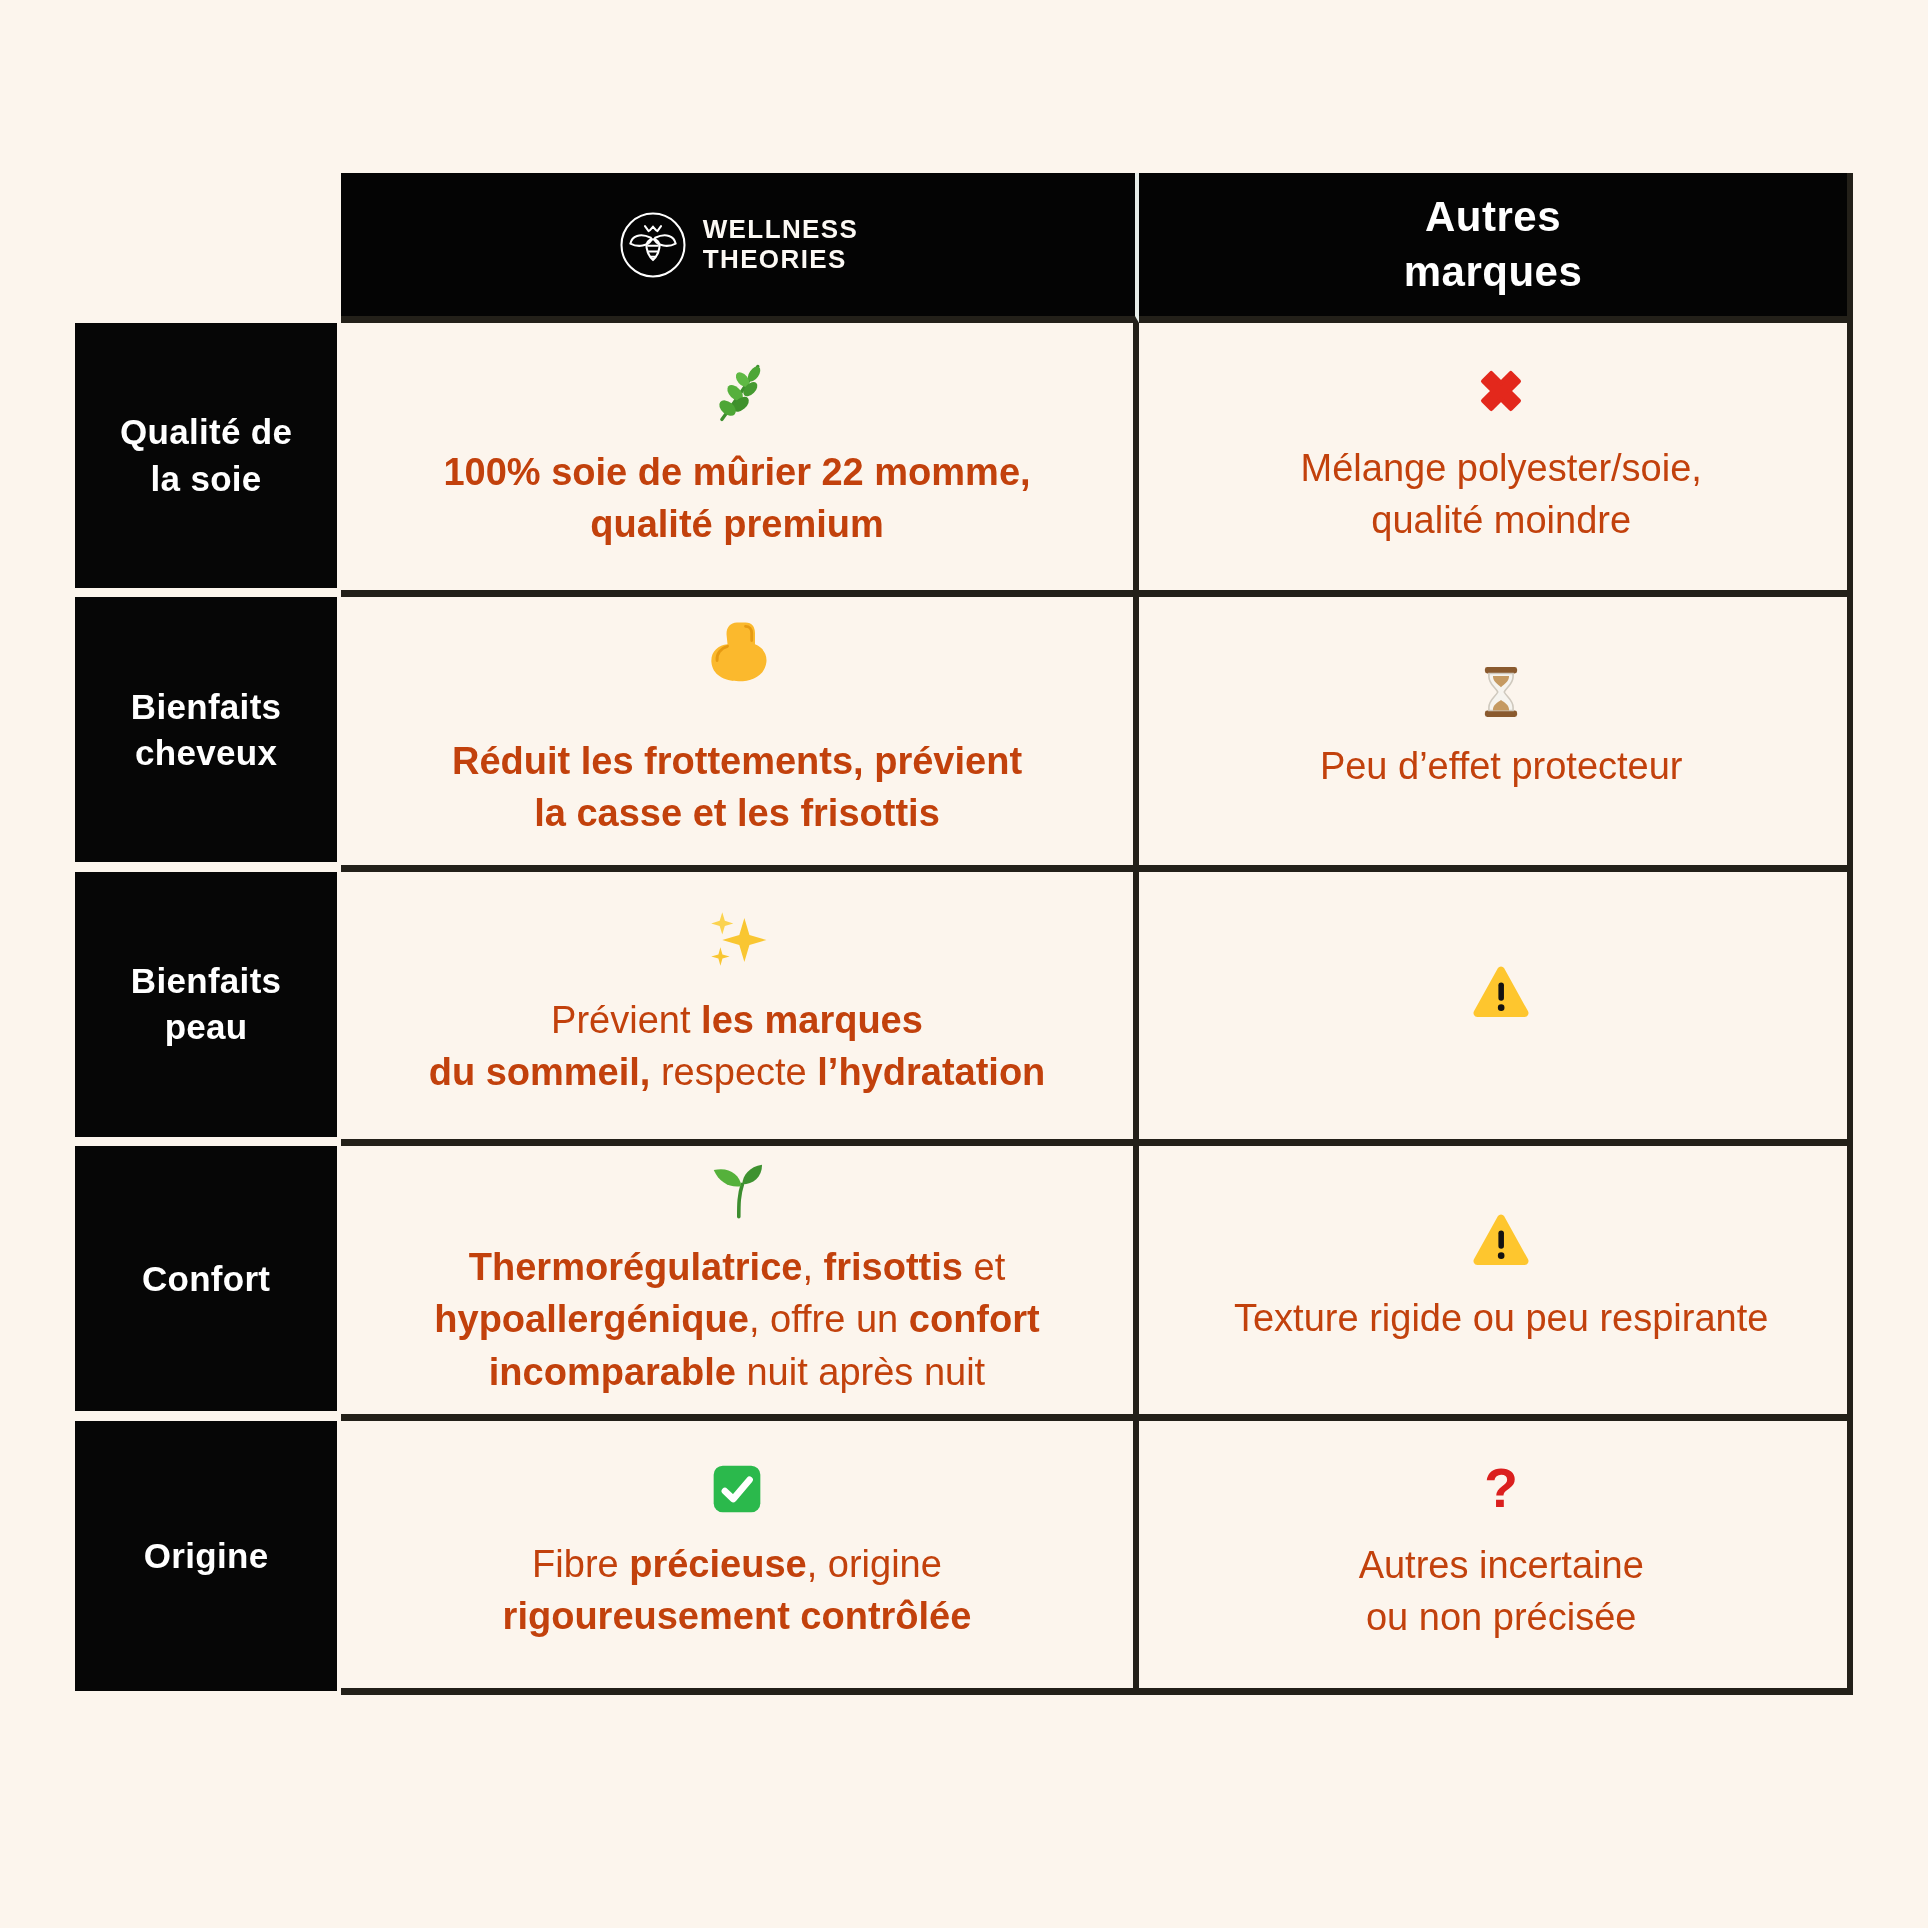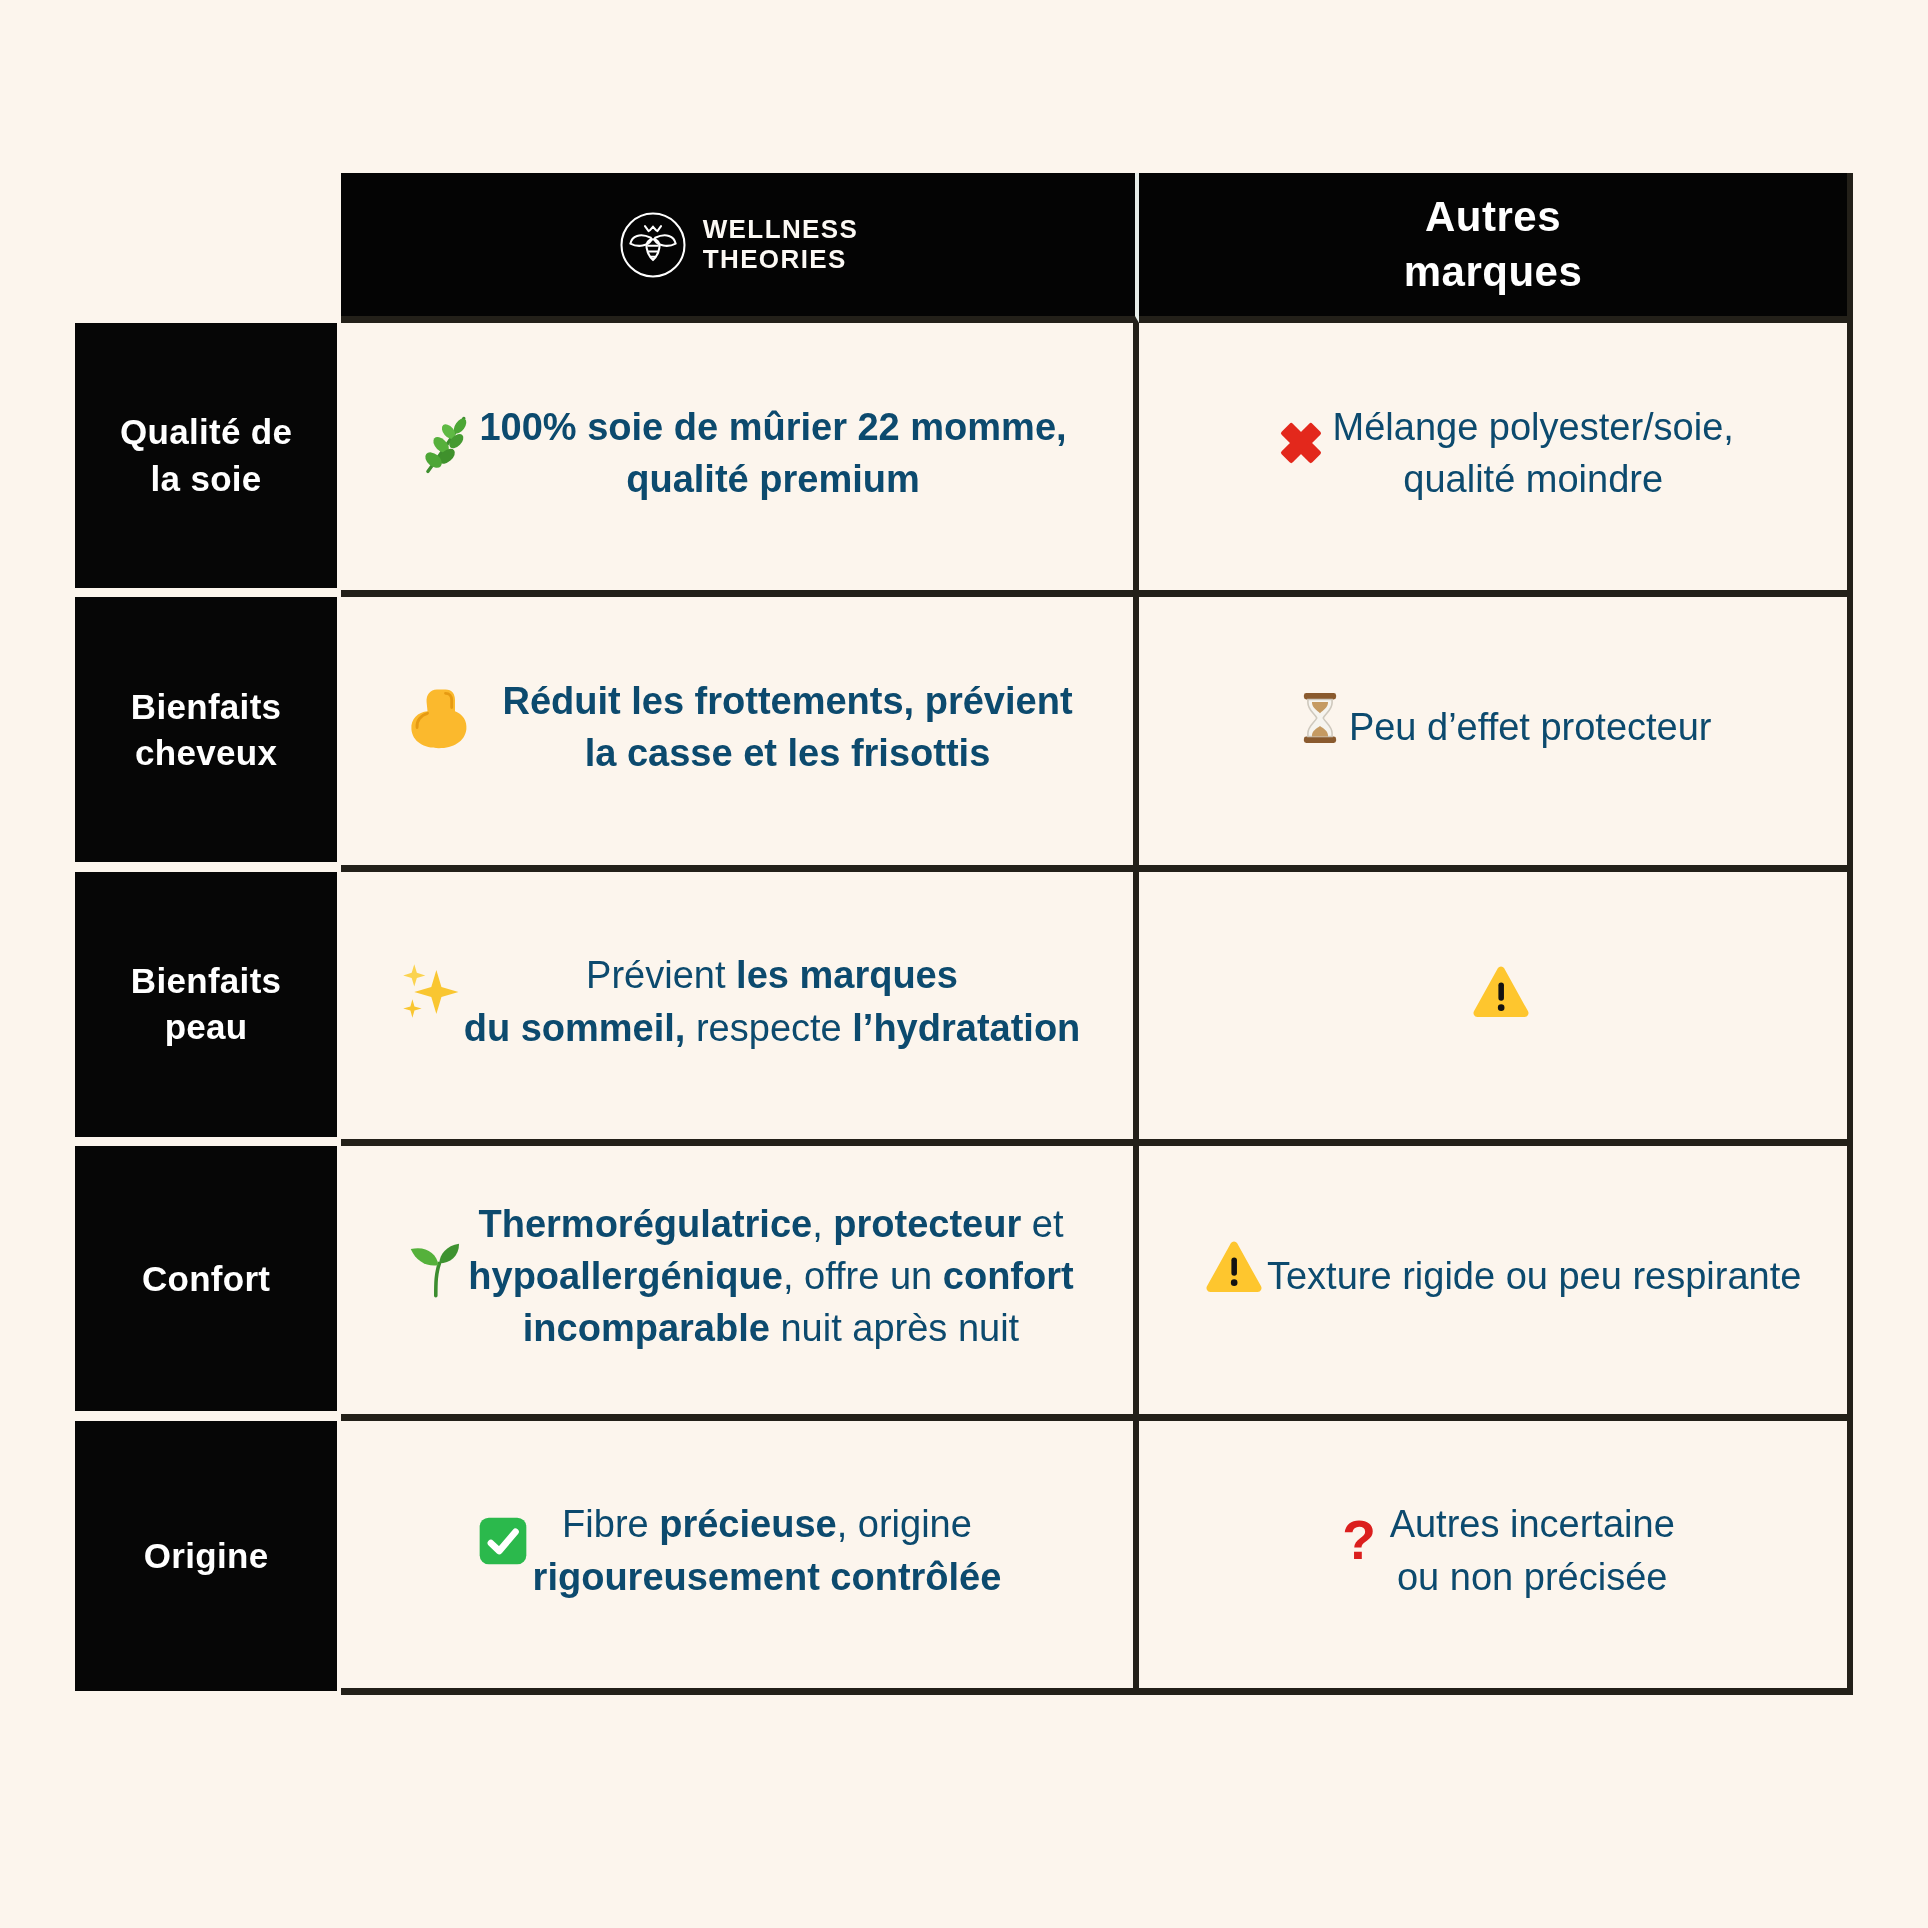--- a/index.html
+++ b/index.html
@@ -36,22 +36,22 @@
   .label-cell{
     background:#060606;
     margin:0 3.8px 9.4px 0;
     display:flex;align-items:center;justify-content:center;
     color:#FFFFFF;font-weight:700;font-size:35px;line-height:1.32;
     text-align:center;white-space:pre-line;letter-spacing:0.3px;
   }
   .label-last{margin-bottom:4px;}
   .cell{
     border-bottom:7.5px solid #232019;
-    display:flex;flex-direction:row;align-items:center;justify-content:center;
-    text-align:center;color:#0c4a6e;
+    display:flex;flex-direction:column;align-items:center;justify-content:center;
+    text-align:center;color:#c2410c;
     font-size:38px;line-height:1.38;
     padding:5.6px 22.6px 13px;
   }
   .cell-brand{border-right:6.6px solid #232019;}
   .cell-others{border-right:6.6px solid #232019;padding-left:39px;}
   .icon{margin-bottom:19px;}
   .icon svg{display:block;}
   .txt{white-space:pre-line;}
   .txt b{font-weight:700;}
   .txt span{font-weight:400;}
@@ -155,21 +155,21 @@
     </div>
     <div class="label-cell" style="grid-area: 5 / 1;">Confort</div>
     <div class="cell cell-brand" style="grid-area: 5 / 2;">
       <span class="icon">
         <svg width="68" height="68" viewBox="0 0 76 76">
           <path d="M40 70 C40 56 40 46 44 34" stroke="#3C8D2F" stroke-width="4" fill="none" stroke-linecap="round"></path>
           <path d="M43 36 C30 38 18 32 12 18 C28 14 41 22 43 36 Z" fill="#55B13B"></path>
           <path d="M44 34 C44 24 52 14 66 12 C66 26 56 34 44 34 Z" fill="#3E9230"></path>
         </svg>
       </span>
-      <div class="txt"><b>Thermorégulatrice</b><span>, </span><b>protecteur</b><span> et
+      <div class="txt"><b>Thermorégulatrice</b><span>, </span><b>frisottis</b><span> et
 </span><b>hypoallergénique</b><span>, offre un </span><b>confort
 incomparable</b><span> nuit après nuit</span></div>
     </div>
     <div class="cell cell-others" style="grid-area: 5 / 3;">
       <span class="icon">
         <svg width="66" height="66" viewBox="0 0 76 76">
           <path d="M34.5 10.5 a4.3 4.3 0 0 1 7 0 L69 60 a4.5 4.5 0 0 1 -3.7 6.8 H10.7 A4.5 4.5 0 0 1 7 60 Z" fill="#FEC62E"></path>
           <rect x="35" y="27" width="6.4" height="21" rx="3.2" fill="#131212"></rect>
           <circle cx="38.2" cy="56" r="3.8" fill="#131212"></circle>
         </svg>

